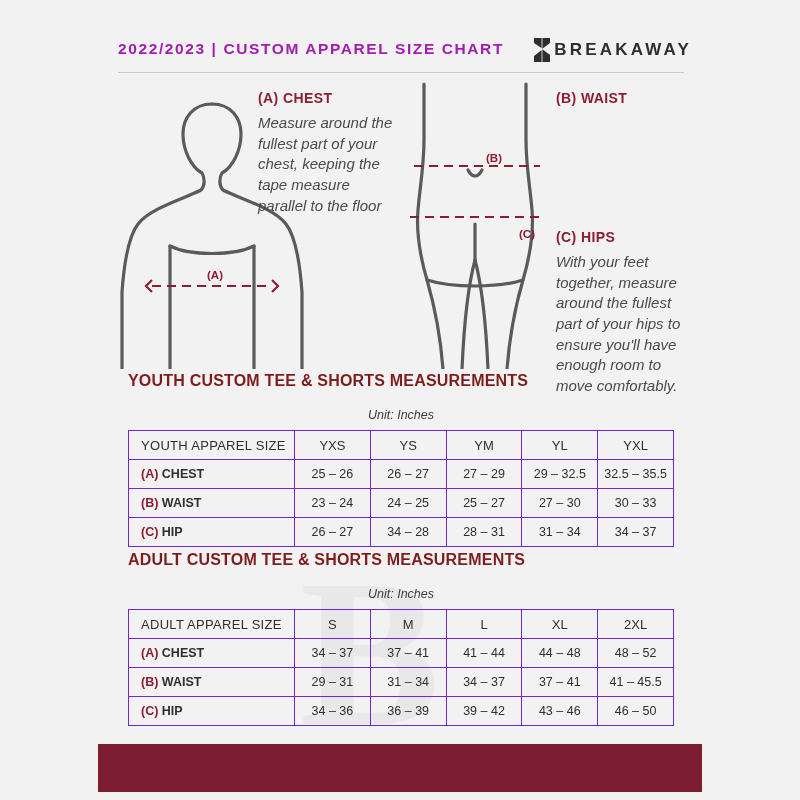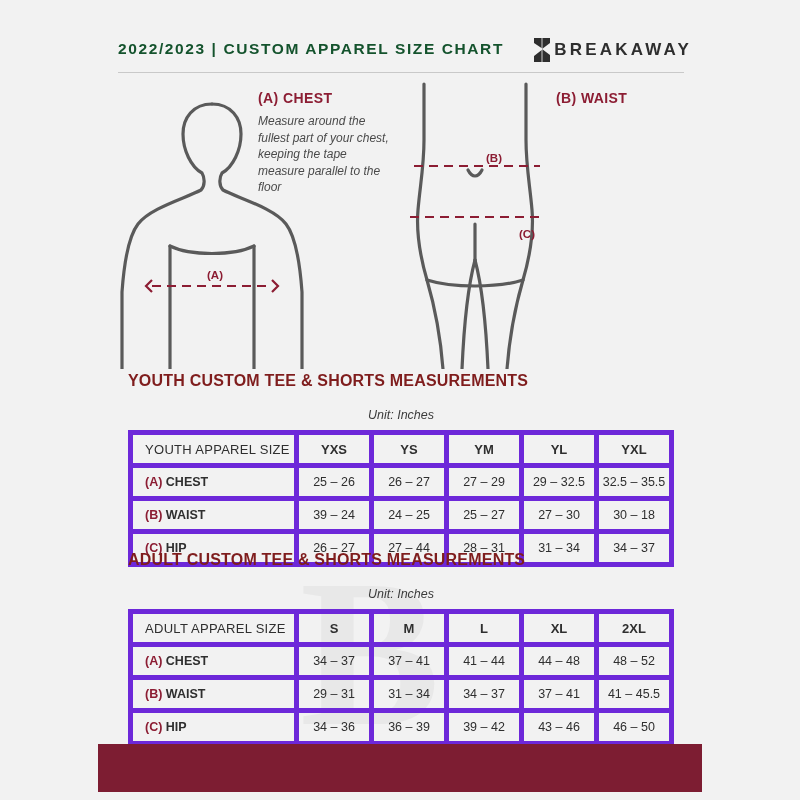--- a/index.html
+++ b/index.html
@@ -46,21 +46,21 @@
     height: 46px;
     z-index: 3;
   }
   .header-title {
     position: absolute;
     left: 118px;
     top: 12px;
     font-size: 15.5px;
     font-weight: bold;
     letter-spacing: 1.6px;
-    color: #14532d;
+    color: #a21caf;
     white-space: nowrap;
   }
   .brand {
     position: absolute;
     right: 108px;
     top: 8px;
     display: flex;
     align-items: center;
     gap: 0;
   }
@@ -98,21 +98,21 @@
     width: 136px;
   }
   .callout-title {
     font-size: 14px;
     font-weight: bold;
     color: #8c1d33;
     letter-spacing: 0.4px;
     margin-bottom: 7px;
   }
   .callout-body {
-    font-size: 12px;
+    font-size: 15px;
     font-style: italic;
     color: #4a4a4a;
     line-height: 1.38;
   }
   .c-chest { left: 258px; top: 16px; width: 138px;}
   .c-waist { left: 556px; top: 16px; width: 140px;}
   .c-hips  { left: 556px; top: 155px; width: 140px;}
 
   
   .section {
@@ -134,35 +134,35 @@
     color: #3c3c3c;
     margin-top: 18px;
     margin-bottom: 8px;
   }
   table.size {
     border-collapse: collapse;
     width: 546px;
     table-layout: fixed;
   }
   table.size td, table.size th {
-    border: 5px solid #6d28d9;
+    border: 1px solid #6d28d9;
     height: 28px;
     font-size: 12.5px;
     color: #2f2f2f;
     text-align: center;
     padding: 0;
   }
   table.size col.first { width: 166px; }
   table.size td.rowhead, table.size th.rowhead {
     text-align: left;
     padding-left: 12px;
     font-weight: bold;
   }
   table.size th {
-    font-weight: bold;
+    font-weight: normal;
     font-size: 13px;
   }
   table.size th.rowhead {
     font-weight: normal;
     letter-spacing: 0.3px;
   }
   .tag {
     color: #8c1d33;
     font-weight: bold;
   }
@@ -244,20 +244,24 @@
         <text x="207" y="205" fill="#8c1d33" font-size="11.5" font-weight="bold" font-family="Liberation Sans, sans-serif">(A)</text>
       </svg>
 
       <div class="callout c-chest">
         <div class="callout-title">(A) CHEST</div>
         <div class="callout-body">Measure around the fullest part of your chest, keeping the tape measure parallel to the floor</div>
       </div>
       <div class="callout c-waist">
         <div class="callout-title">(B) WAIST</div>
       </div>
+      <div class="callout c-hips">
+        <div class="callout-title">(C) HIPS</div>
+        <div class="callout-body">With your feet together, measure around the fullest part of your hips to ensure you'll have enough room to move comfortably.</div>
+      </div>
     </div>
 
     <div class="section" style="top:364px;">
       <div class="sec-title">YOUTH CUSTOM TEE &amp; SHORTS MEASUREMENTS</div>
       <div class="sec-unit">Unit: Inches</div>
       <table class="size">
         <colgroup>
             <col class="first">
             <col>
             <col>
@@ -285,33 +289,33 @@
             <td>26 – 27</td>
             <td>27 – 29</td>
             <td>29 – 32.5</td>
             <td>32.5 – 35.5</td>
           </tr>
           <tr>
             <td class="rowhead">
               <span class="tag">(B)</span>
               <span class="lbl">WAIST</span>
             </td>
-            <td>39 – 24</td>
+            <td>23 – 24</td>
             <td>24 – 25</td>
             <td>25 – 27</td>
             <td>27 – 30</td>
-            <td>30 – 18</td>
+            <td>30 – 33</td>
           </tr>
           <tr>
             <td class="rowhead">
               <span class="tag">(C)</span>
               <span class="lbl">HIP</span>
             </td>
             <td>26 – 27</td>
-            <td>27 – 44</td>
+            <td>34 – 28</td>
             <td>28 – 31</td>
             <td>31 – 34</td>
             <td>34 – 37</td>
           </tr>
         </tbody>
       </table>
     </div>
 
     <div class="section" style="top:543px;">
       <div class="sec-title">ADULT CUSTOM TEE &amp; SHORTS MEASUREMENTS</div>

